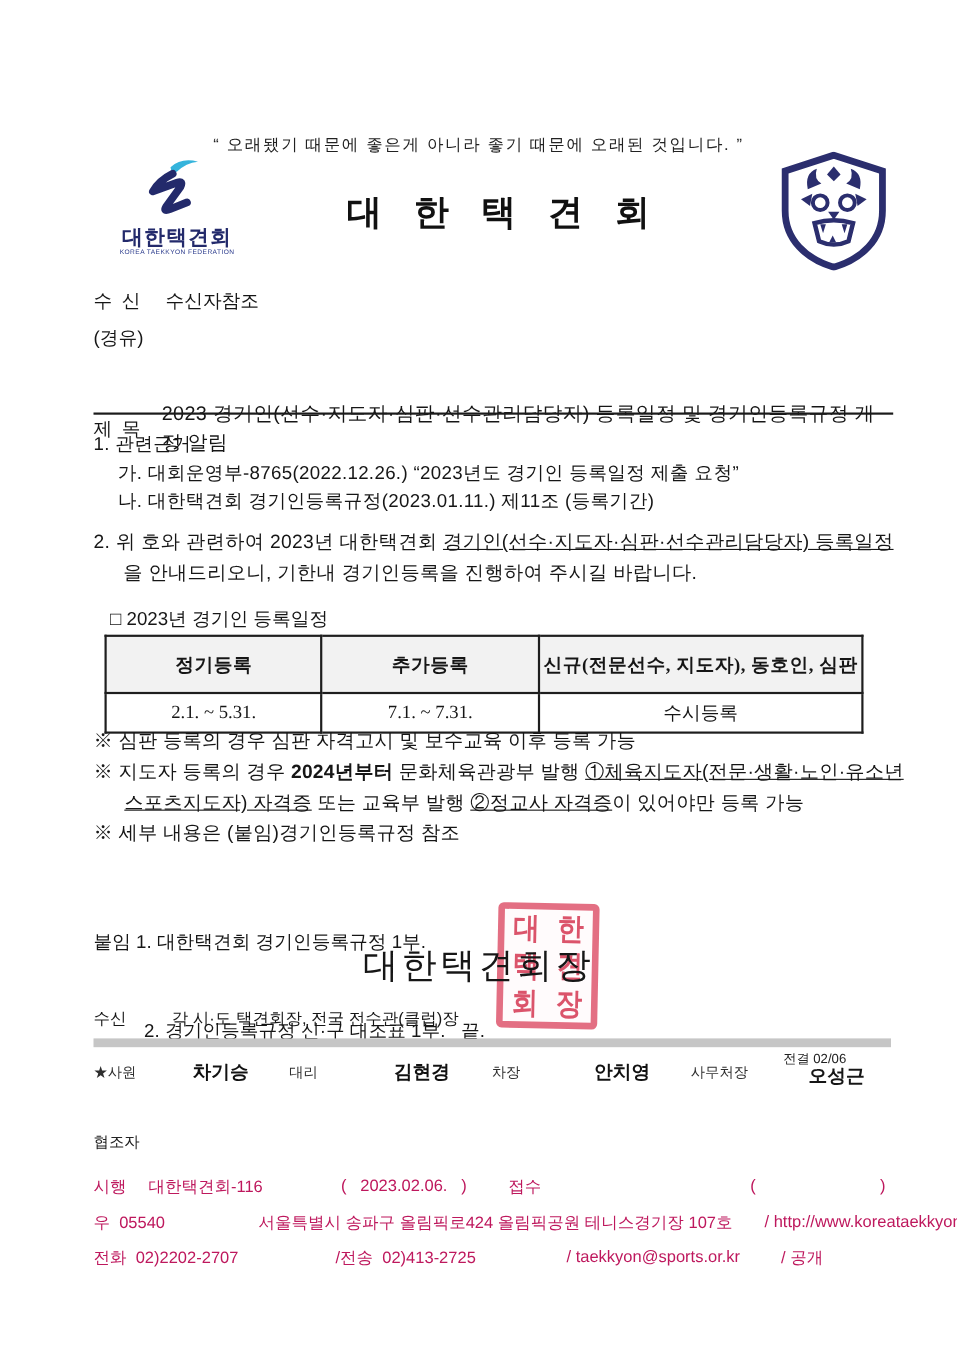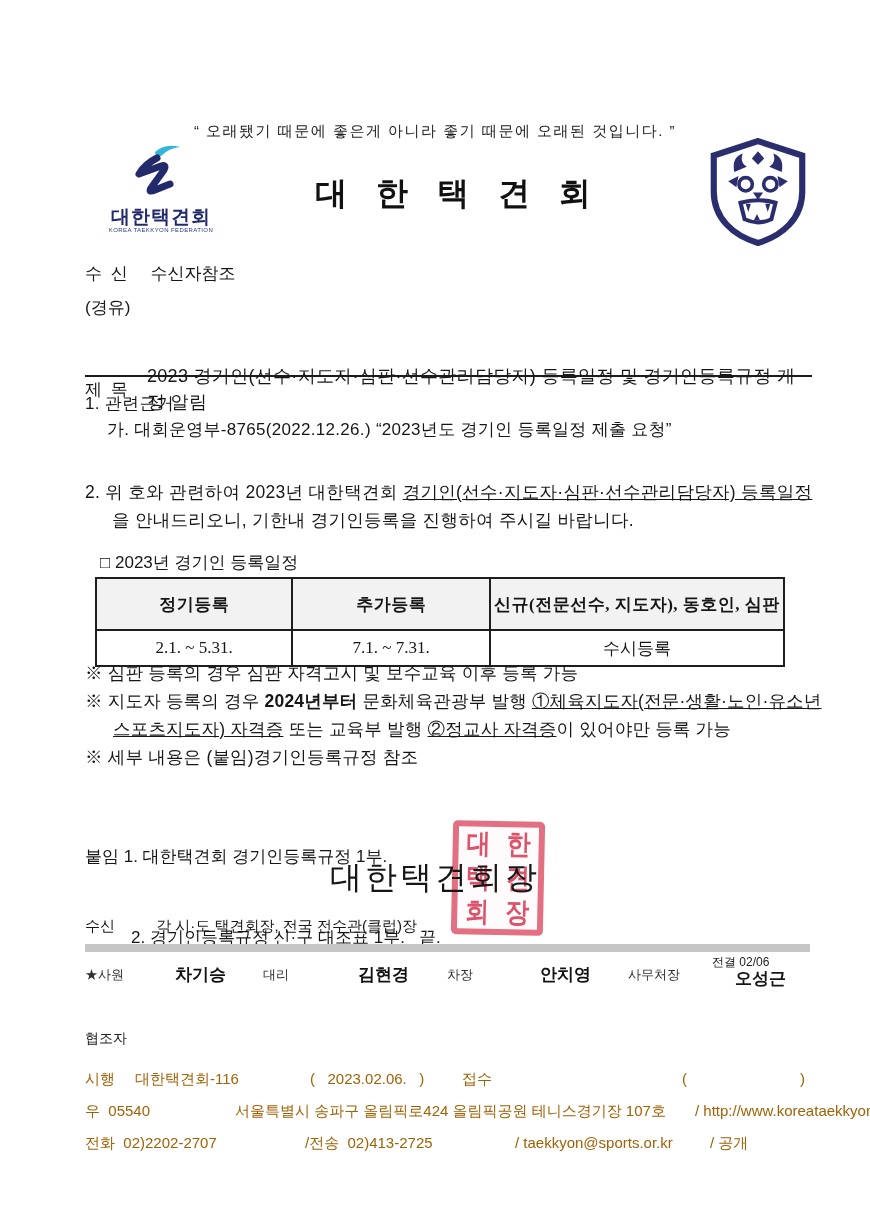--- a/index.html
+++ b/index.html
@@ -68,21 +68,21 @@
   .graybar { position:absolute; left:85px; top:944px; width:725px; height:8px; background:#c6c6c6; }
 
   .approval { position:absolute; left:85px; top:952px; width:725px; height:48px; font-size:13px; }
   .approval .pos { position:absolute; top:14px; color:#2e2e2e; }
   .approval .nm { position:absolute; top:11px; font-size:17px; font-weight:bold; color:#111; }
   .approval .final-lbl { position:absolute; top:2px; font-size:12px; color:#222; }
   .approval .final-nm { position:absolute; top:15px; font-size:17px; font-weight:bold; }
 
   .coop { position:absolute; left:85px; top:1030px; font-size:14px; color:#222; }
 
-  .frow { position:absolute; left:85px; width:740px; height:20px; font-size:15px; color:#a16207; }
+  .frow { position:absolute; left:85px; width:740px; height:20px; font-size:15px; color:#be185d; }
   .frow span { position:absolute; white-space:pre; }
   .r1 { top:1070px; } .r2 { top:1102px; } .r3 { top:1134px; }
 </style>
 </head>
 <body>
 
 <div class="page">
 
   <div class="quote">“ 오래됐기 때문에 좋은게 아니라 좋기 때문에 오래된 것입니다. ”</div>
 
@@ -126,20 +126,21 @@
 
   <div class="subject-row">
     <span class="lbl">제 목</span>
     <span class="txt">2023 경기인(선수·지도자·심판·선수관리담당자) 등록일정 및 경기인등록규정 개정 알림</span>
   </div>
   <div class="subject-line"></div>
 
   <div class="refs">
     <div>1. 관련근거</div>
     <div class="item">가. 대회운영부-8765(2022.12.26.) “2023년도 경기인 등록일정 제출 요청”</div>
+    <div class="item">나. 대한택견회 경기인등록규정(2023.01.11.) 제11조 (등록기간)</div>
   </div>
 
   <div class="para2">
     <span>2. 위 호와 관련하여 2023년 대한택견회 </span><span class="emph">경기인(선수·지도자·심판·선수관리담당자) 등록일정</span><span>을 안내드리오니, 기한내 경기인등록을 진행하여 주시길 바랍니다.</span>
   </div>
 
   <div class="sched-title">□ 2023년 경기인 등록일정</div>
 
   <table class="sched-table">
     <colgroup>

